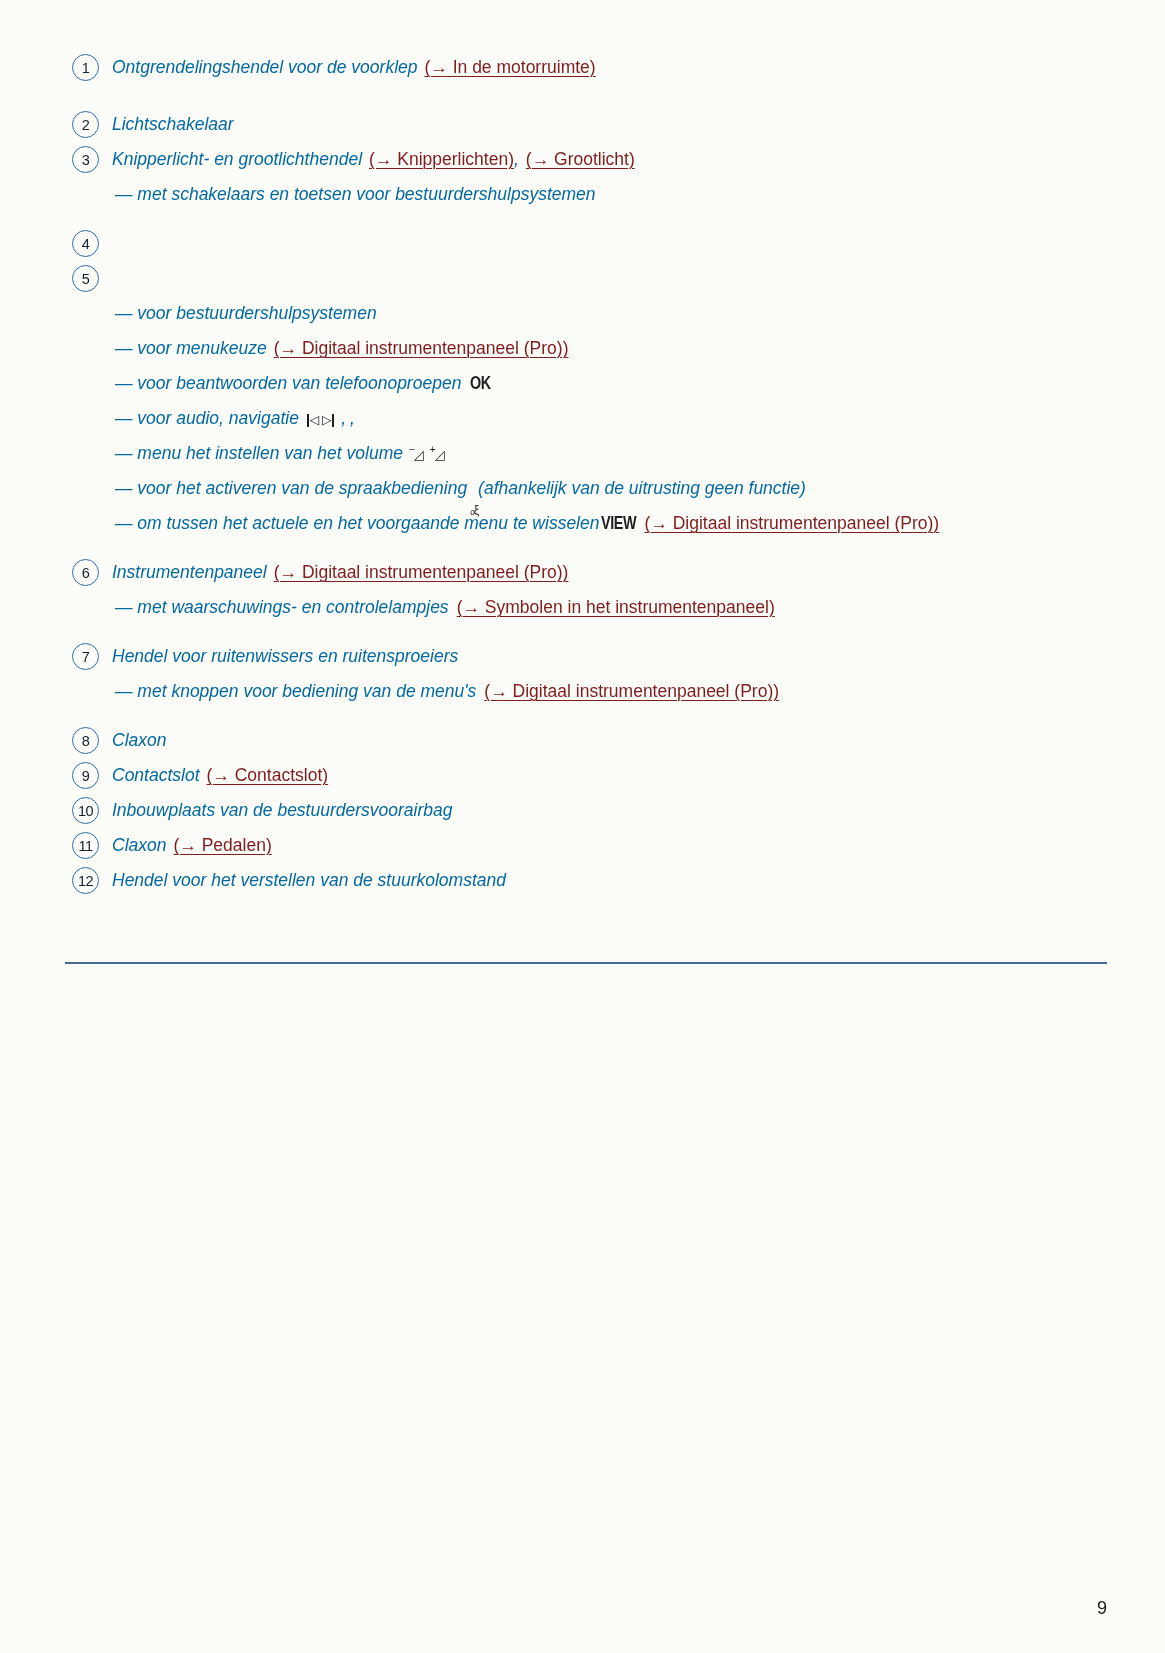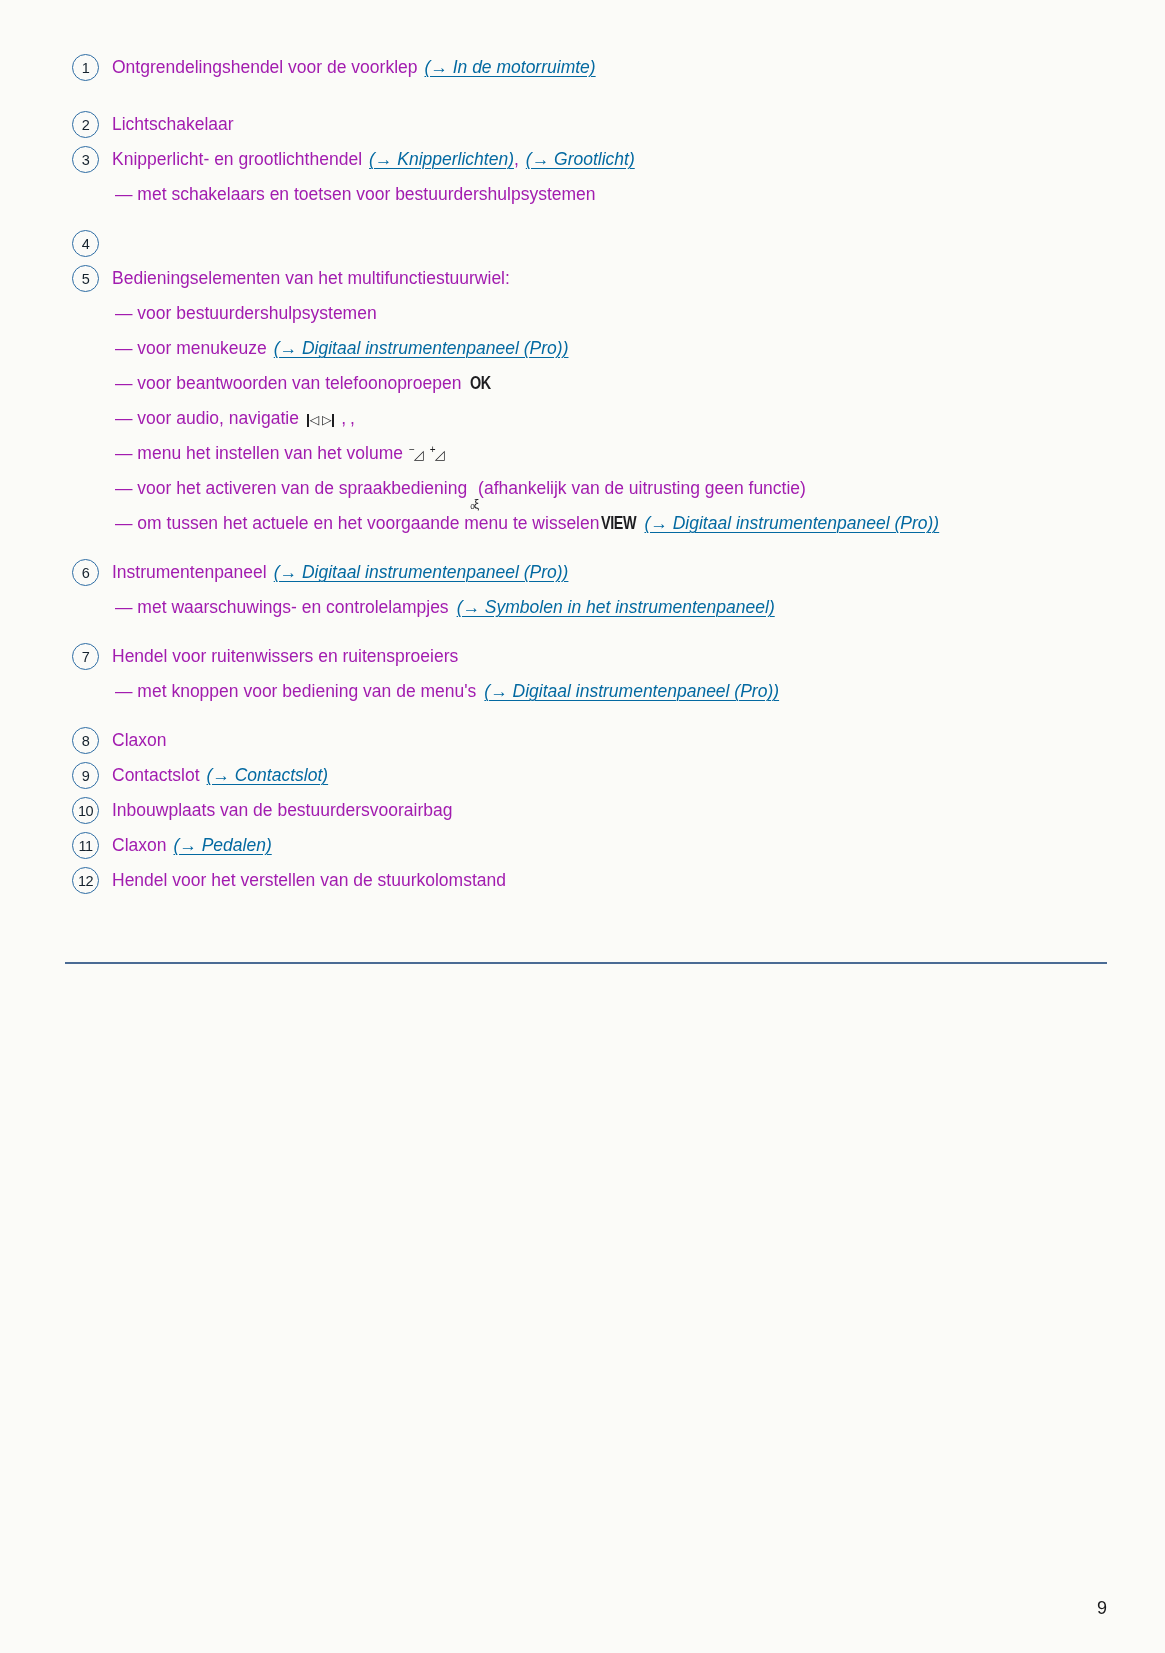--- a/index.html
+++ b/index.html
@@ -22,24 +22,23 @@
     width:27px;height:27px;
     border:1.7px solid #2e6da4;
     border-radius:50%;
     display:flex;align-items:center;justify-content:center;
     font-size:14.5px;color:#15222d;
     margin-right:13px;
     box-sizing:border-box;
     letter-spacing:-0.5px;
   }
   .content{display:flex;align-items:baseline;flex-wrap:nowrap;white-space:nowrap;}
-  .t{color:#a21caf;}
+  .t{color:#0369a1;font-style:italic;}
   .xref{
-    color:#0369a1;
-    font-style:italic;
+    color:#7f1d1d;
     text-decoration:underline;
     text-decoration-thickness:1.4px;
     text-underline-offset:3px;
     margin-left:7px;
     cursor:pointer;
   }
   .xref.tight{margin-left:8px;}
   .sep{margin-left:0;margin-right:0;}
   .btn-glyph{
     display:inline-block;
@@ -51,21 +50,21 @@
   }
   .btn-ok{margin-left:9px;}
   .btn-view{margin-left:2px;margin-right:-8px;}
   .seek{display:inline-flex;align-items:center;margin-left:8px;font-size:12.5px;line-height:1;}
   .seek-prev{border-left:2px solid #1d1d20;padding-left:0.5px;}
   .seek-next{border-right:2px solid #1d1d20;padding-right:0.5px;margin-left:3px;}
   .commas{margin-left:7px;letter-spacing:4px;}
   .vol{display:inline-flex;align-items:flex-end;margin-left:6px;line-height:1;}
   .vol .sign{font-size:10px;position:relative;top:-6px;margin-right:-1px;}
   .vol .tri{font-size:13px;}
-  .voice{font-size:12px;margin-left:3px;position:relative;top:14px;letter-spacing:-1px;}
+  .voice{font-size:12px;margin-left:3px;position:relative;top:20px;letter-spacing:-1px;}
   .tail{margin-left:0;}
   .divider{
     margin:64px 58px 0 65px;
     border-top:2.5px solid #4a6b94;
     height:0;
   }
   .page-number{
     position:absolute;
     top:1598px;right:58px;
     font-size:18px;color:#1a1a1c;
@@ -117,23 +116,20 @@
     <div class="row item g14">
       <span class="badge">
           <span>4</span>
         </span>
     </div>
 
     <div class="row item">
       <span class="badge">
           <span>5</span>
         </span>
-      <span class="content">
-        <span class="t">Bedieningselementen van het multifunctiestuurwiel:</span>
-      </span>
     </div>
 
     <div class="row sub">
       <span class="content">
           <span class="t">— voor bestuurdershulpsystemen</span>
         </span>
     </div>
 
     <div class="row sub">
       <span class="content">

